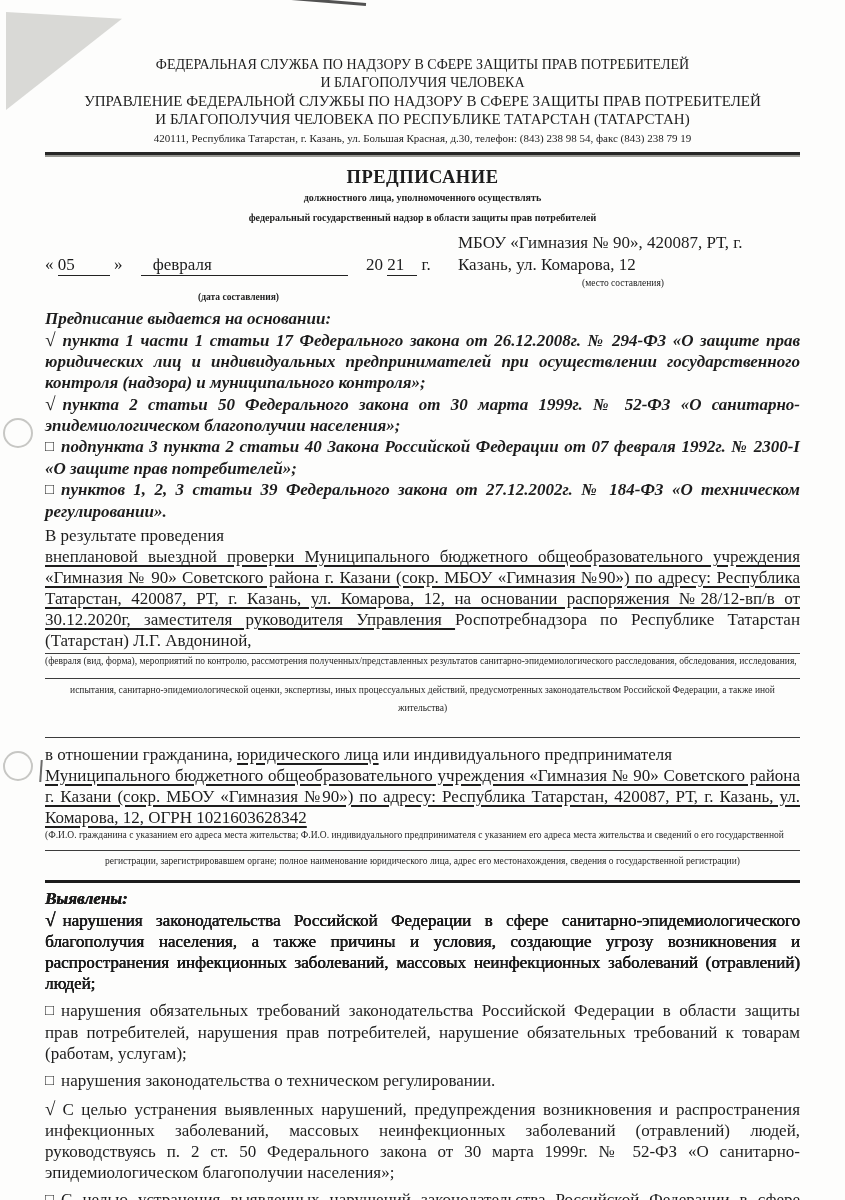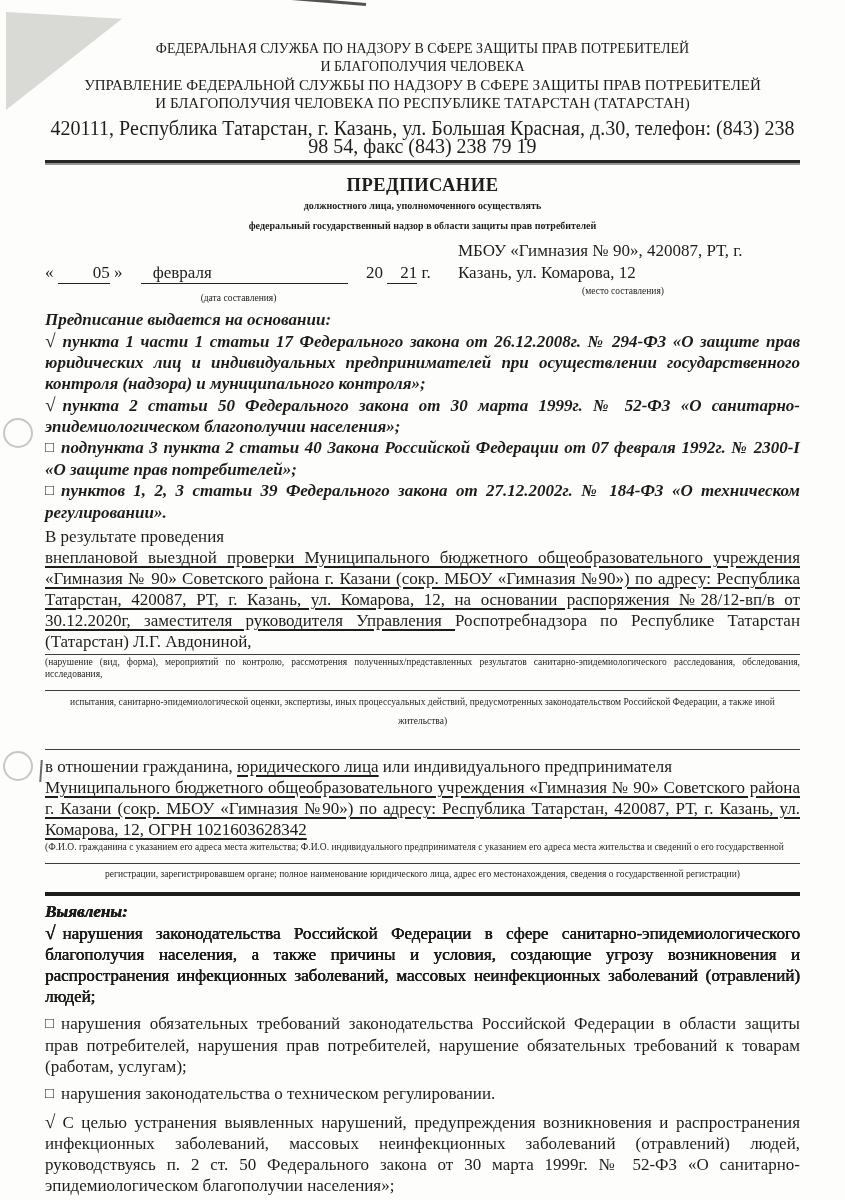--- a/index.html
+++ b/index.html
@@ -17,42 +17,42 @@
   .corner-line { position:absolute; top:3px; left:0; width:366px; height:2.5px;
     background:#343434; transform:rotate(4.6deg); transform-origin:right center; opacity:.85; }
   .punch-hole { position:absolute; width:26px; height:26px; border-radius:50%;
     border:2.5px solid #c7c7c4; left:3px; background:#fdfdfc; }
   .hole-1 { top:418px; }
   .hole-2 { top:751px; }
   .stray-mark { position:absolute; left:40px; top:760px; width:2px; height:22px;
     background:#3a3a3a; transform:rotate(4deg); opacity:.75; }
 
   
-  .org-header { padding-top:40px; text-align:center; line-height:18px; }
+  .org-header { padding-top:56px; text-align:center; line-height:18px; }
   .h-reg  { font-size:14px; }
   .h-bold { font-size:15px; font-weight:normal; }
-  .h-addr { font-size:20px; margin-top:7px; }
+  .h-addr { font-size:11px; margin-top:1px; }
   .rule-heavy { margin-top:5px; height:3px; background:#262626;
     border-bottom:2px solid #979792; box-shadow:0 3px 0 #fdfdfc; }
 
   
   .title-block { text-align:center; margin-top:9px; }
   .doc-title { font-size:18.5px; font-weight:bold; letter-spacing:.5px; line-height:22px; }
   .doc-sub   { font-size:10px; font-weight:bold; line-height:20px; }
 
   
   .issue-row { display:flex; justify-content:space-between; margin-top:4px; }
   .date-col  { margin-top:23px; font-size:17px; white-space:nowrap; }
   .date-line span { display:inline-block; }
-  .u-cell { border-bottom:1.5px solid #222; text-align:right; }
+  .u-cell { border-bottom:1.5px solid #222; text-align:left; }
   .day-cell   { width:52px; }
   .month-cell { width:195px; text-align:left; padding-left:12px; margin-left:14px; margin-right:14px; }
   .year-cell  { width:30px; }
   .caption { font-size:9.5px; line-height:12px; color:#222; }
-  .date-caption { margin-left:96px; width:195px; text-align:center; margin-top:8px; }
+  .date-caption { margin-left:96px; width:195px; text-align:center; margin-top:15px;font-weight:bold; }
   .place-col { width:342px; font-size:17px; line-height:22px; }
   .place-caption { text-align:center; width:250px; margin-left:40px; margin-top:1px; }
 
   
   .body { margin-top:5px; font-size:17px; line-height:21px; }
   .body p { margin:0; }
   .just { text-align:justify; }
   .bold-p { font-weight:bold;font-style:italic; }
   .mark { display:inline-block; margin-right:7px; }
   .mark-box { font-size:15px; position:relative; top:-1px; }
@@ -124,21 +124,21 @@
 
       <p class="just bold-p"><span class="mark mark-check">√</span><span>пункта 1 части 1 статьи 17 Федерального закона от 26.12.2008г. № 294-ФЗ «О  защите прав юридических лиц и индивидуальных предпринимателей при осуществлении государственного контроля (надзора) и муниципального контроля»;</span></p>
       <p class="just bold-p"><span class="mark mark-check">√</span><span>пункта 2 статьи 50 Федерального закона от 30 марта 1999г. № 52-ФЗ «О санитарно-эпидемиологическом благополучии населения»;</span></p>
       <p class="just bold-p"><span class="mark mark-box">□</span><span>подпункта 3 пункта 2 статьи 40 Закона Российской Федерации от 07 февраля 1992г. № 2300-I «О защите прав потребителей»;</span></p>
       <p class="just bold-p"><span class="mark mark-box">□</span><span>пунктов 1, 2, 3 статьи 39 Федерального закона от 27.12.2002г. № 184-ФЗ «О техническом регулировании».</span></p>
 
       <p class="lead-line">В результате проведения</p>
       <p class="just"><span class="ul">внеплановой выездной проверки Муниципального бюджетного общеобразовательного учреждения «Гимназия № 90» Советского района г. Казани (сокр. МБОУ «Гимназия №90») по адресу: Республика Татарстан, 420087, РТ, г. Казань, ул. Комарова, 12, на основании распоряжения №28/12-вп/в от 30.12.2020г, заместителя руководителя Управления </span><span>Роспотребнадзора по Республике Татарстан (Татарстан) Л.Г. Авдониной,</span></p>
 
       <div class="rule-thin rt-1"></div>
-      <div class="fn fn-gap1">(нарушение (вид, форма), мероприятий по контролю, рассмотрения полученных/представленных результатов санитарно-эпидемиологического расследования, обследования, исследования,</div>
+      <div class="fn fn-gap1">(февраля (вид, форма), мероприятий по контролю, рассмотрения полученных/представленных результатов санитарно-эпидемиологического расследования, обследования, исследования,</div>
       <div class="rule-thin rt-2"></div>
       <div class="fn fn-center">испытания, санитарно-эпидемиологической оценки, экспертизы, иных процессуальных действий, предусмотренных законодательством Российской Федерации, а также иной</div>
       <div class="fn fn-center fn3">жительства)</div>
       <div class="rule-thin rt-3"></div>
 
       <p><span>в отношении гражданина, </span><span class="ul">юридического лица</span><span> или индивидуального предпринимателя</span></p>
       <p class="just ul">Муниципального бюджетного общеобразовательного учреждения «Гимназия № 90» Советского района г. Казани (сокр. МБОУ «Гимназия №90») по адресу: Республика Татарстан, 420087, РТ, г. Казань, ул. Комарова, 12, ОГРН 1021603628342</p>
 
       <div class="fn fn-gap1">(Ф.И.О. гражданина с указанием его адреса места жительства; Ф.И.О. индивидуального предпринимателя с указанием его адреса места жительства и сведений о его государственной</div>
       <div class="rule-thin rt-4"></div>

